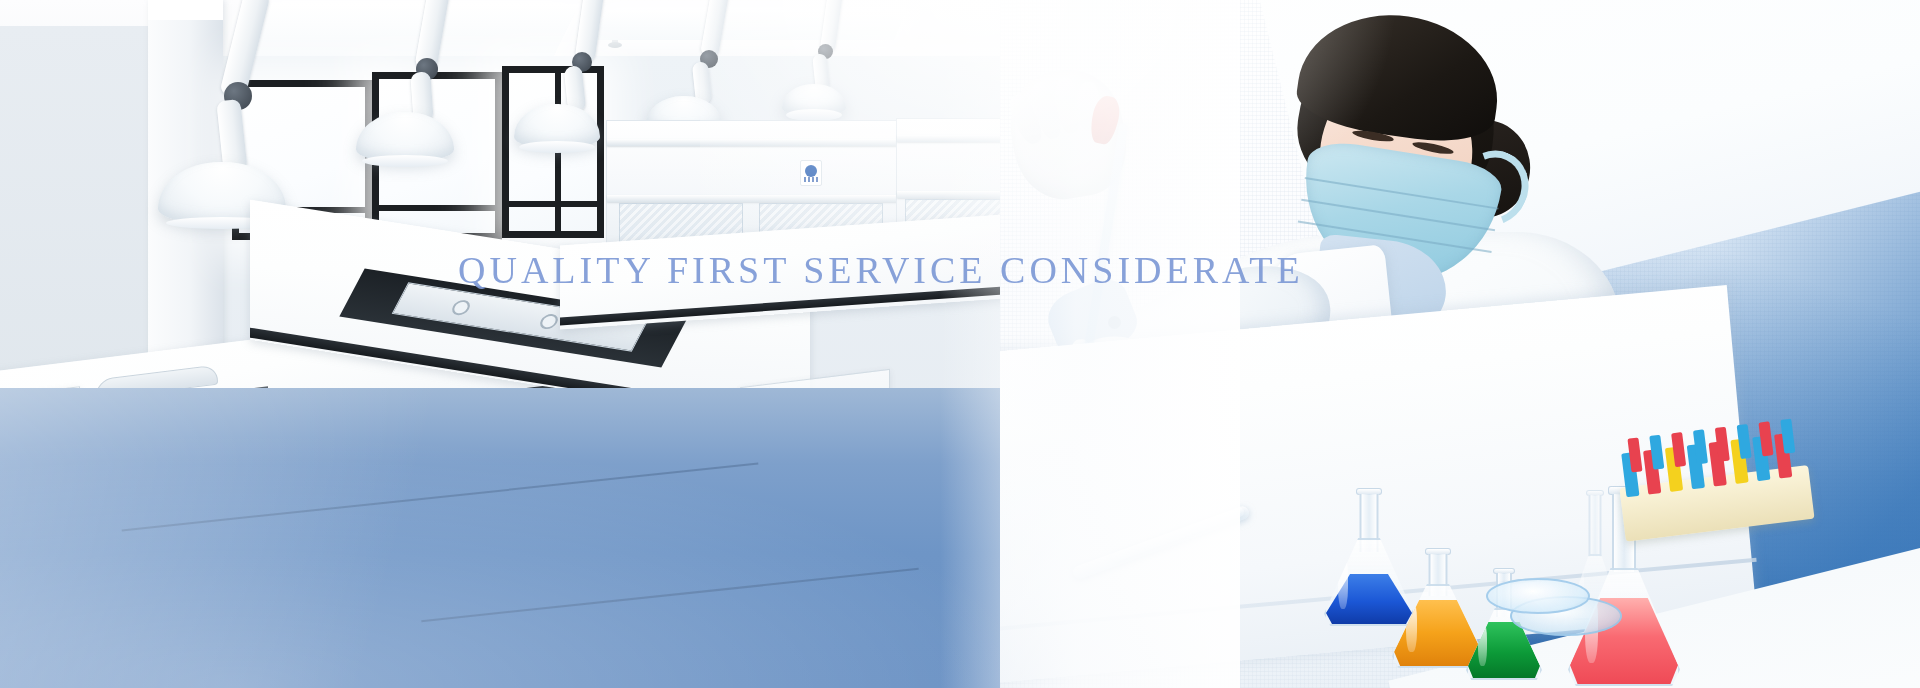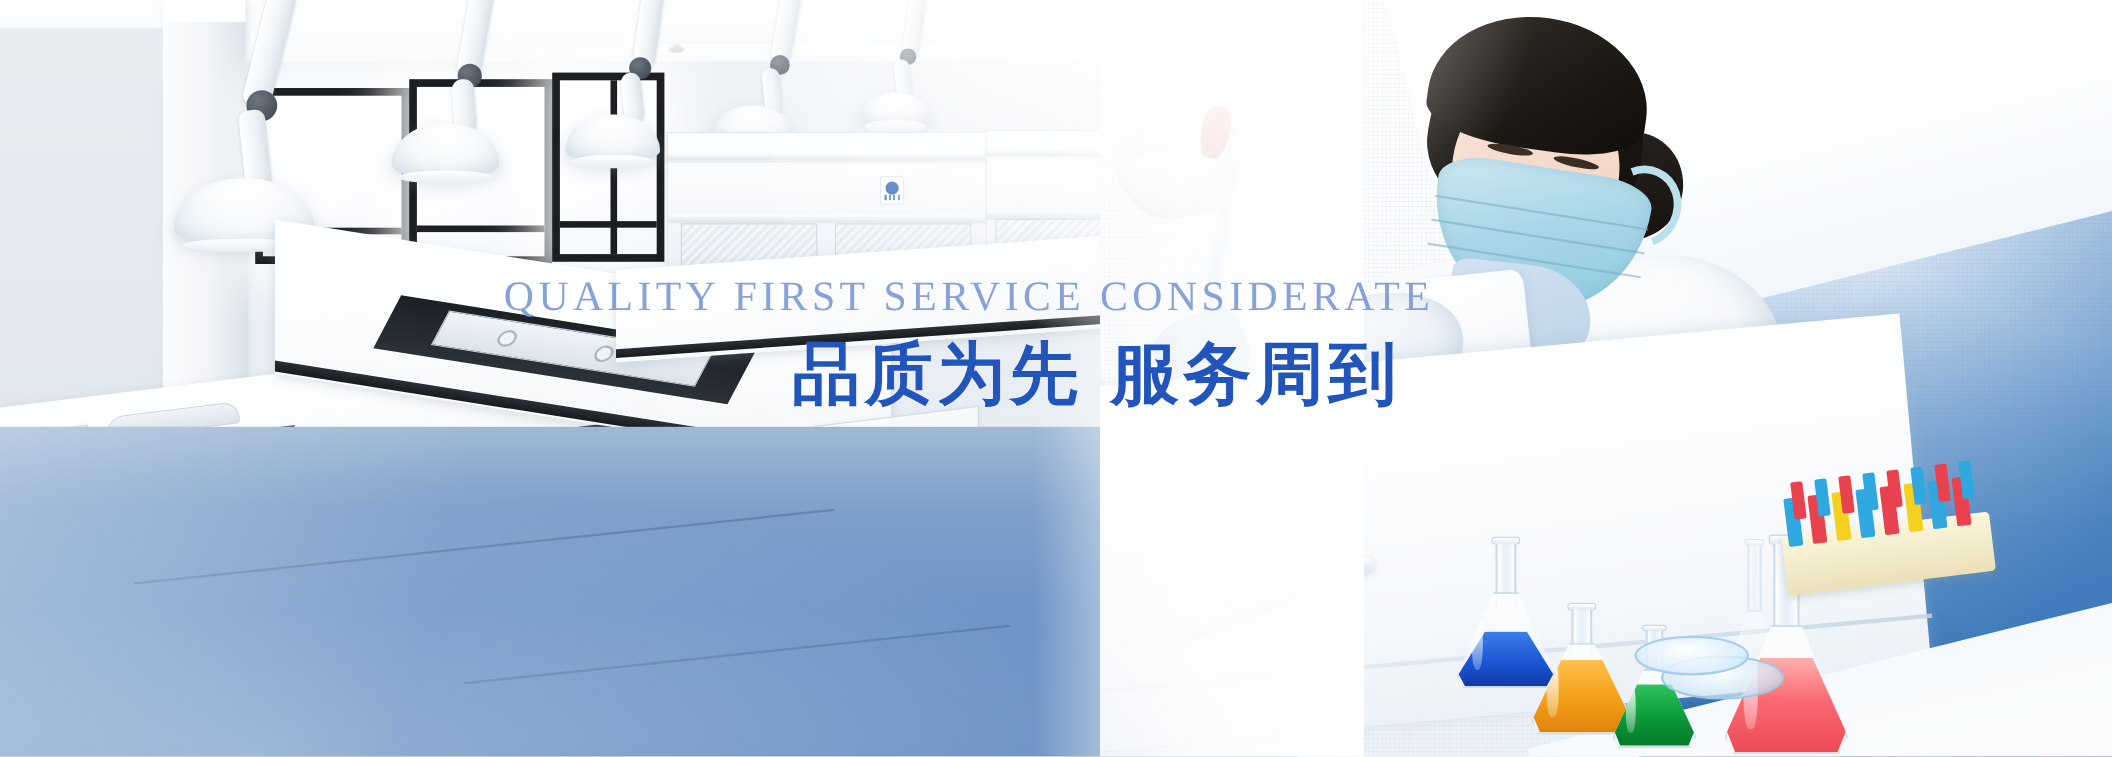--- a/index.html
+++ b/index.html
@@ -801,16 +801,15 @@
       <div class="tube-row2" style="left:168px;background:#2fa8e0;"></div>
     </div>
 
   </div>
 
   <div class="blend"></div>
   <div class="top-glow"></div>
 
   <div class="txt-en">QUALITY FIRST SERVICE CONSIDERATE</div>
 
-  <div class="txt-cn">品质为先 服务周到</div>
 
 
 </div>
 
 </body></html>

